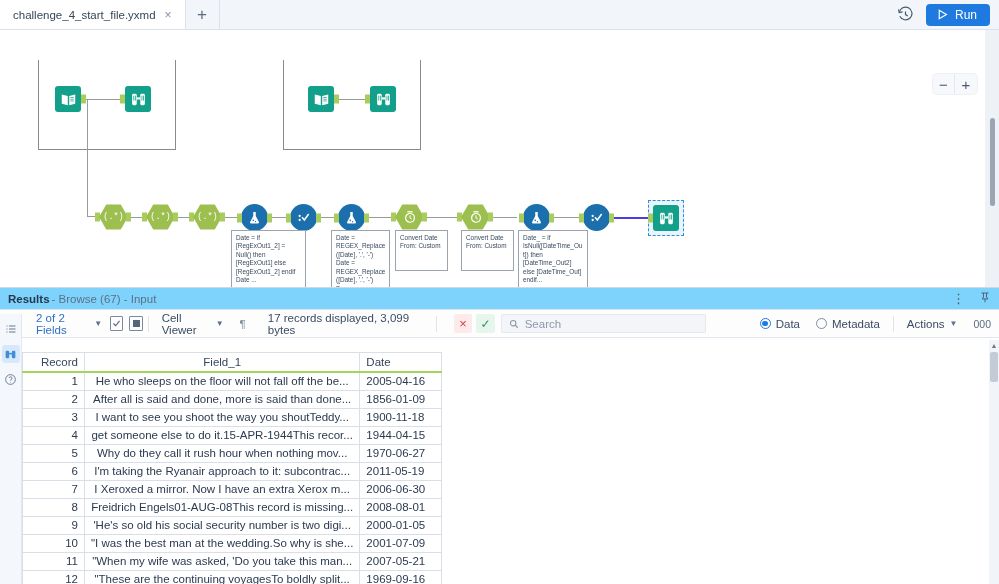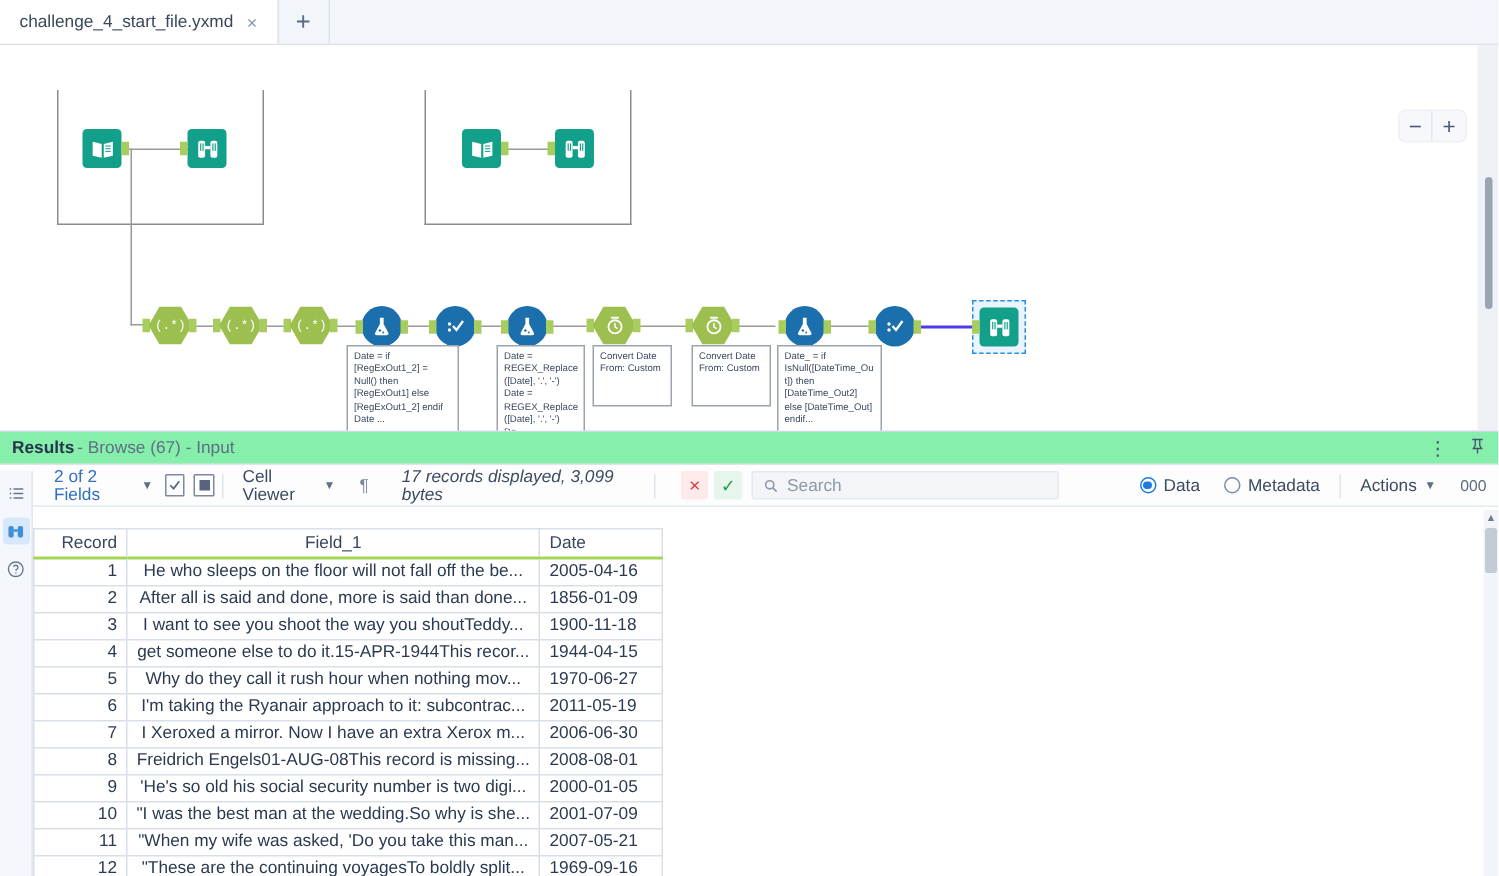--- a/index.html
+++ b/index.html
@@ -144,21 +144,21 @@
 
   .sel-box {
     position: absolute;
     border: 1.4px dashed #2b8fe0;
     background: #eaf4fd;
   }
 
   
   .results-title {
     height: 22px;
-    background: #86efac;
+    background: #7dd3fc;
     border-bottom: 1px solid #dde4ed;
     display: flex; align-items: center;
     padding: 0 8px;
     font-size: 11.5px;
   }
   .results-title b { font-weight: bold; color: #27364a; }
   .results-title .sub { color: #5f6f84; margin-left: 2px; }
   .rt-right { margin-left: auto; display: flex; align-items: center; gap: 14px; color: #48566b; }
 
   .results-toolbar {
@@ -271,20 +271,35 @@
 </head>
 <body>
 
 <div class="tabbar">
   <div class="tab">
     <span>challenge_4_start_file.yxmd</span>
     <span class="tab-close">×</span>
   </div>
   <div class="tab-add">+</div>
   <div class="tabbar-spacer"></div>
+  <div class="tabbar-right">
+    <span class="hist-icon">
+      <svg width="17" height="17" viewBox="0 0 24 24" fill="none" stroke="#4a5b70" stroke-width="1.7">
+        <path d="M3.2 9.2 A9 9 0 1 1 4 14.5"></path>
+        <polyline points="2.2,4.6 3.2,9.4 8,8.4"></polyline>
+        <polyline points="12,7.6 12,12.2 15.3,14"></polyline>
+      </svg>
+    </span>
+    <div class="run-btn">
+      <svg width="13" height="13" viewBox="0 0 20 20" fill="none" stroke="#fff" stroke-width="1.8">
+        <polygon points="5,3.5 16,10 5,16.5"></polygon>
+      </svg>
+      <span>Run</span>
+    </div>
+  </div>
 </div>
 
 <div class="canvas">
 
   <div class="canvas-right-strip"></div>
   <div class="canvas-scroll-v"></div>
 
   <div class="zoom-ctrl">
     <div>−</div>
     <div>+</div>
@@ -529,21 +544,21 @@
     <span style="width:7px;height:7px;background:#54657c;display:block;"></span>
   </div>
   <div class="tb-sep"></div>
   <div class="tb-item">
     <span>Cell Viewer</span>
     <span class="caret">▼</span>
   </div>
   <div class="tb-item" style="color:#7b8a9d;">
     <span>¶</span>
   </div>
-  <div class="tb-item" style="margin-left:6px;font-style:italic;">17 records displayed, 3,099 bytes</div>
+  <div class="tb-item" style="margin-left:6px;">17 records displayed, 3,099 bytes</div>
   <div class="tb-sep" style="margin-left:10px;"></div>
   <div class="x-btn" style="margin-left:12px;">×</div>
   <div class="chk-btn" style="margin-left:4px;">✓</div>
   <div class="search-box">
     <svg width="10" height="10" viewBox="0 0 24 24" fill="none" stroke="#8d99a9" stroke-width="2.6">
       <circle cx="10" cy="10" r="6.5"></circle>
         <line x1="15" y1="15" x2="21" y2="21"></line>
     </svg>
     <span>Search</span>
   </div>

